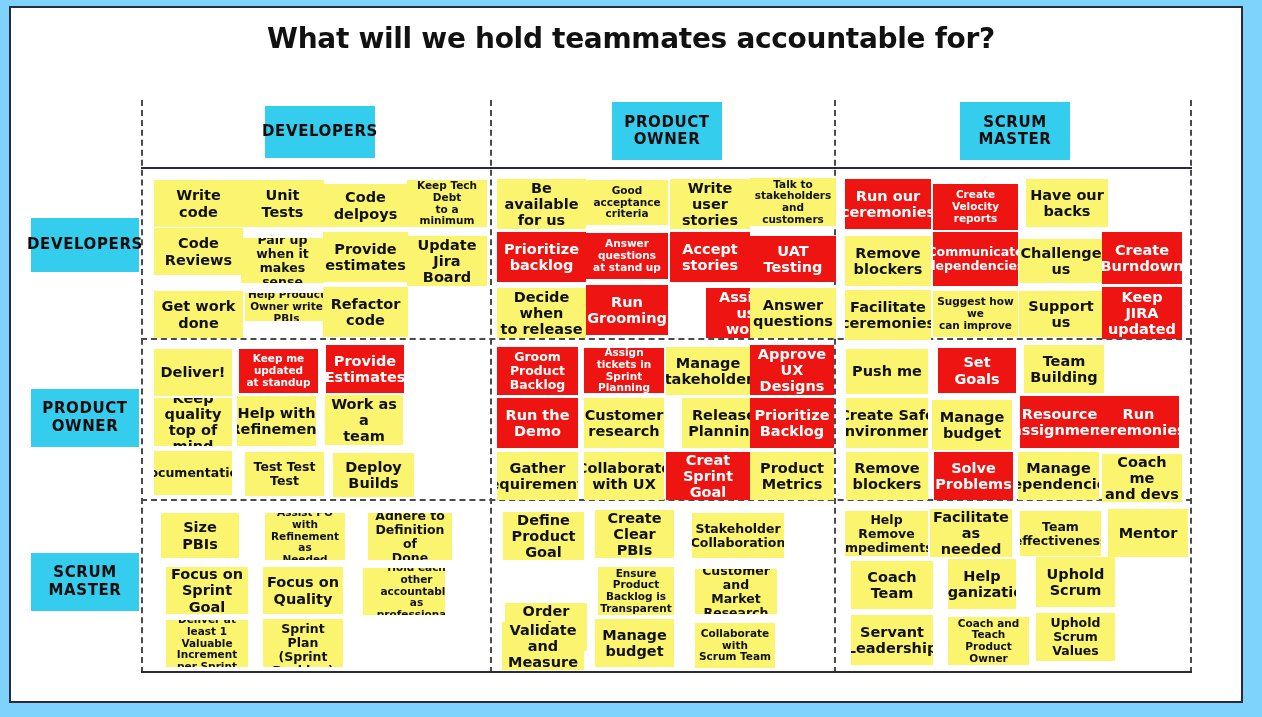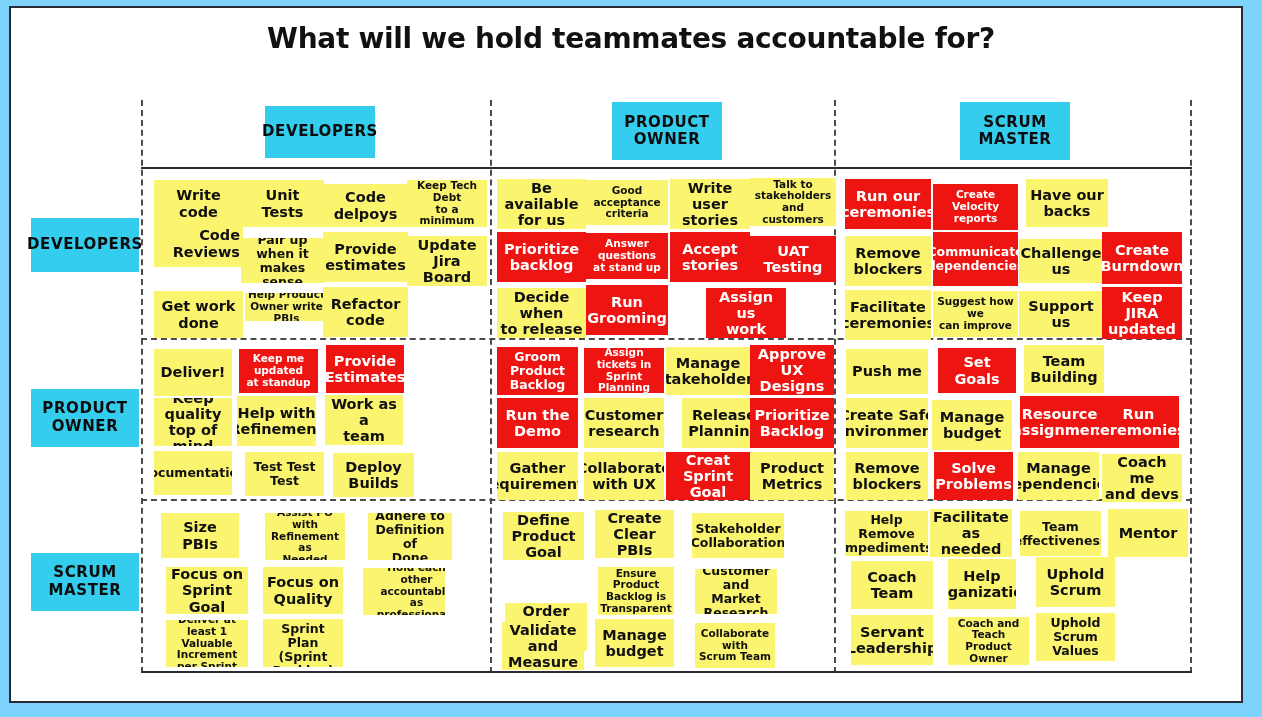--- a/index.html
+++ b/index.html
@@ -188,21 +188,21 @@
     <div class="cell" id="cell-po_sm"></div>
 
     <div class="cell" id="cell-sm_dev"></div>
     <div class="cell" id="cell-sm_po"></div>
     <div class="cell" id="cell-sm_sm"></div>
   <div class="note yellow sz-l" style="left: 13px; top: 80px; width: 89px; height: 47px;">Write code</div>
       <div class="note yellow sz-l" style="left: 100px; top: 80px; width: 83px; height: 47px;">Unit Tests</div>
       <div class="note yellow sz-l" style="left: 182px; top: 84px; width: 85px; height: 43px;">Code delpoys</div>
       <div class="note yellow sz-s" style="left: 266px; top: 80px; width: 80px; height: 47px;">Keep Tech Debt
 to a minimum</div>
-      <div class="note yellow sz-l" style="left: 13px; top: 120px; width: 89px; height: 47px; text-align: right;">Code Reviews</div>
+      <div class="note yellow sz-l" style="left: 13px; top: 128px; width: 89px; height: 47px;">Code Reviews</div>
       <div class="note yellow sz-m" style="left: 100px; top: 138px; width: 83px; height: 45px;">Pair up when it
 makes sense</div>
       <div class="note yellow sz-l" style="left: 182px; top: 132px; width: 85px; height: 50px;">Provide
 estimates</div>
       <div class="note yellow sz-l" style="left: 266px; top: 136px; width: 80px; height: 50px;">Update Jira
 Board</div>
       <div class="note yellow sz-l" style="left: 13px; top: 191px; width: 89px; height: 47px;">Get work
 done</div>
       <div class="note yellow sz-s" style="left: 92px; top: 193px; width: 83px; height: 28px; margin-left: 12px;">Help Product
 Owner write PBIs</div>
@@ -223,20 +223,22 @@
 at stand up</div>
       <div class="note red sz-l" style="left: 529px; top: 132px; width: 80px; height: 50px;">Accept
 stories</div>
       <div class="note red sz-l" style="left: 609px; top: 136px; width: 86px; height: 46px;">UAT Testing</div>
       <div class="note yellow sz-l" style="left: 356px; top: 188px; width: 89px; height: 50px;">Decide when
 to release</div>
       <div class="note red sz-l" style="left: 445px; top: 185px; width: 82px; height: 50px;">Run
 Grooming</div>
       <div class="note red sz-l" style="left: 529px; top: 188px; width: 80px; height: 50px; margin-left: 36px;">Assign us
 work</div>
+      <div class="note yellow sz-l" style="left: 609px; top: 188px; width: 86px; height: 50px;">Answer
+questions</div>
       <div class="note red sz-l" style="left: 704px; top: 79px; width: 86px; height: 50px;">Run our
 ceremonies</div>
       <div class="note red sz-s" style="left: 792px; top: 84px; width: 85px; height: 46px;">Create Velocity
 reports</div>
       <div class="note yellow sz-l" style="left: 885px; top: 79px; width: 82px; height: 48px;">Have our
 backs</div>
       <div class="note yellow sz-l" style="left: 704px; top: 136px; width: 86px; height: 50px;">Remove
 blockers</div>
       <div class="note red sz-m" style="left: 792px; top: 132px; width: 85px; height: 54px;">Communicate
 dependencies</div>

